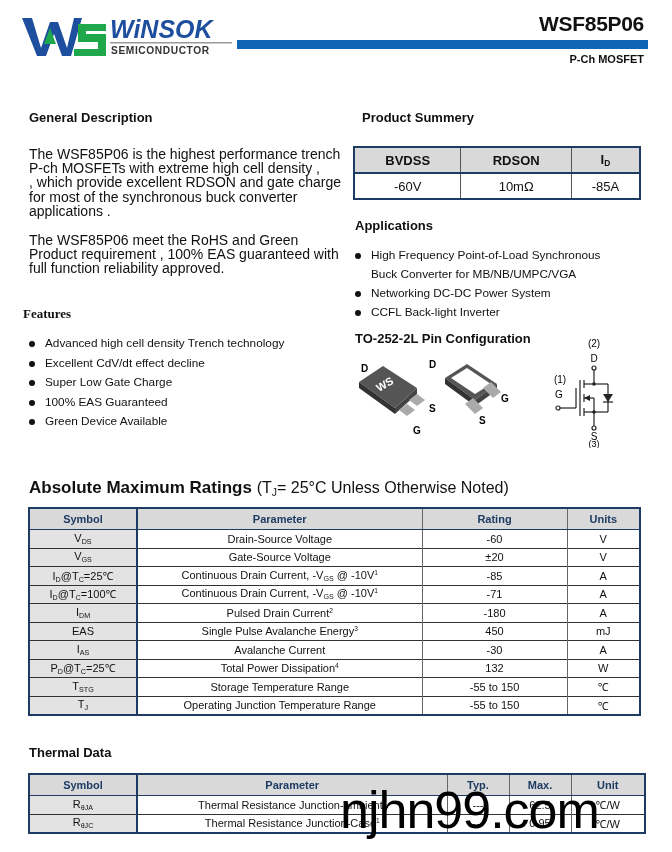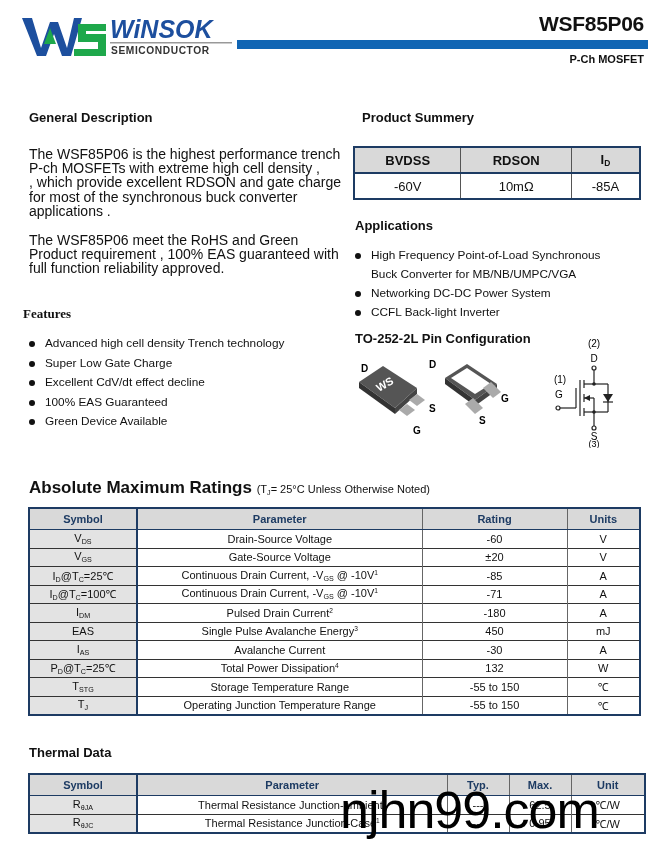--- a/index.html
+++ b/index.html
@@ -19,21 +19,21 @@
   
   table { border-collapse:collapse;border-radius:10px; }
   .sum { left:353px; top:146px; width:288px; border:2px solid #1d3b63; font-size:13px; }
   .sum th { background:#d9d9d9; font-weight:bold; height:22px; border-bottom:2px solid #1d3b63; border-left:1px solid #555; }
   .sum td { text-align:center; height:22px; border-left:1px solid #555; font-size:13px; }
   .sum th:first-child, .sum td:first-child { border-left:none; }
   sub { font-size:0.65em; vertical-align:-0.25em; }
   sup { font-size:0.6em; vertical-align:0.55em; }
   
   .amr-title { left:29px; top:478px; font-size:17px; font-weight:bold; margin:0; }
-  .amr-note { font-size:11px; font-weight:normal; }
+  .amr-note { font-size:16px; font-weight:normal; }
   .grid { border:2px solid #1d3b63; font-size:11px; }
   .grid th { background:#d9d9d9; color:#1d3b63; font-weight:bold; height:18px; font-size:11px; border-left:1px solid #666; }
   .grid td { height:17.5px; text-align:center; border-top:1px solid #333; border-left:1px solid #666; padding:0; }
   .grid tr:first-child th { border-bottom:1px solid #1d3b63; }
   .grid td.sym { background:#e3e3e3; border-left:none; border-right:2px solid #1d3b63; }
   .grid th.sym { border-left:none; border-right:2px solid #1d3b63; }
   .amr { left:28px; top:507px; width:613px; }
   .th-data { left:28px; top:773px; width:618px; }
   .watermark { left:340px; top:780px; font-size:52px; color:#000; letter-spacing:-1px; font-family:"Liberation Sans", sans-serif; }
 </style>
@@ -62,22 +62,22 @@
 </div>
 <div class="para" style="left:29px;top:233px;">
   <div>The WSF85P06 meet the RoHS and Green</div>
   <div>Product  requirement , 100% EAS guaranteed with</div>
   <div>full  function reliability approved.</div>
 </div>
 
 <h2 class="sec" style="left:23px;top:306px;font-family:Liberation Serif, serif;">Features</h2>
 <ul class="bul" style="left:29px;top:334px;">
   <li>Advanced high cell density Trench technology</li>
+  <li>Excellent CdV/dt effect decline</li>
   <li>Super Low Gate Charge</li>
-  <li>Excellent CdV/dt effect decline</li>
   <li>100% EAS Guaranteed</li>
   <li>Green Device Available</li>
 </ul>
 
 <h2 class="sec" style="left:355px;top:110px;padding-left:7px;">Product Summery</h2>
 <table class="abs sum">
   <tbody>
       <tr>
     <th>BVDSS</th>
     <th>RDSON</th>

